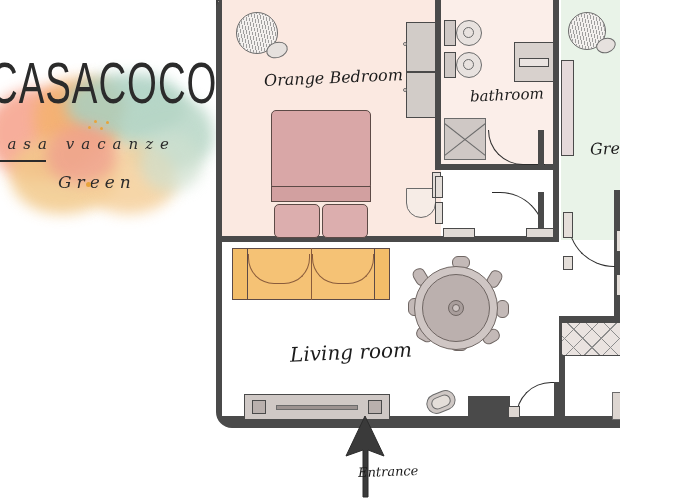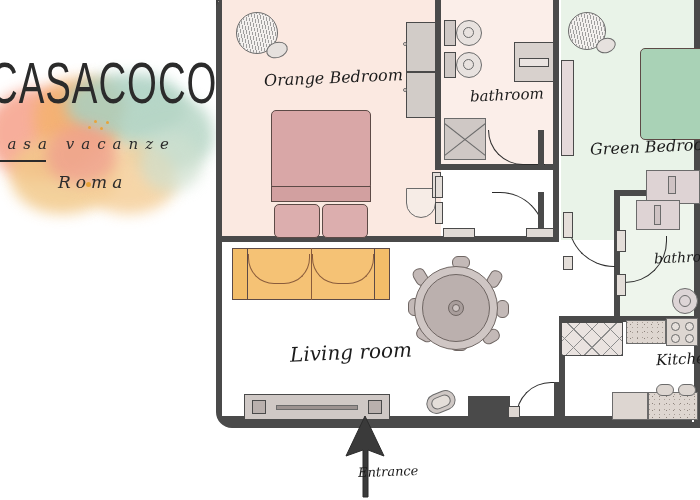--- a/index.html
+++ b/index.html
@@ -2,21 +2,21 @@
 <html><head>
 <meta charset="utf-8">
 <style>
   html, body {
     margin: 0;
     padding: 0;
     background: #ffffff;
   }
   #stage {
     position: relative;
-    width: 700px;
+    width: 620px;
     height: 500px;
     background: #ffffff;
     overflow: hidden;
     font-family: "Liberation Sans", sans-serif;
   }
 
   
   #logo-block {
     position: absolute;
     left: 0px; top: 40px;
@@ -246,21 +246,21 @@
     <div class="watercolor wc4"></div>
     <div class="watercolor wc5"></div>
     <div class="watercolor wc6"></div>
     <div class="watercolor wc7"></div>
     <div class="watercolor wc8"></div>
 
     <div class="tick-line"></div>
 
     <div id="brand-name">CASACOCO</div>
     <div id="brand-sub">casa vacanze</div>
-    <div id="brand-city">Roma</div>
+    <div id="brand-city">Green</div>
 
     <div class="sparkle" style="left:88px; top:86px;"></div>
     <div class="sparkle" style="left:94px; top:80px;"></div>
     <div class="sparkle" style="left:100px;top:87px;"></div>
     <div class="sparkle" style="left:106px;top:81px;"></div>
     <div class="sparkle" style="left:86px; top:142px; width:5px;height:5px;"></div>
   </div>
 
   <div id="plan">
     <div id="outer-wall"></div>

